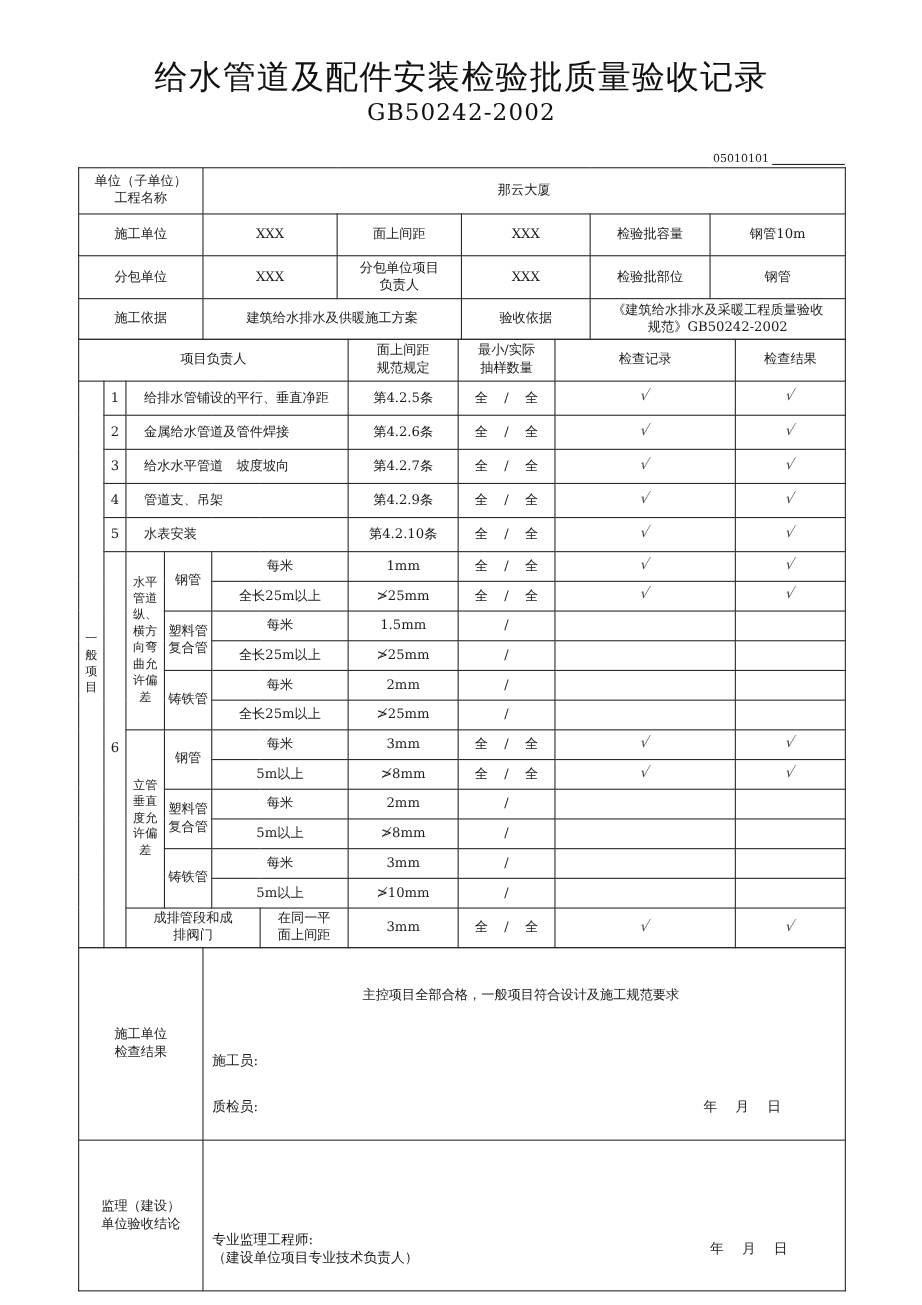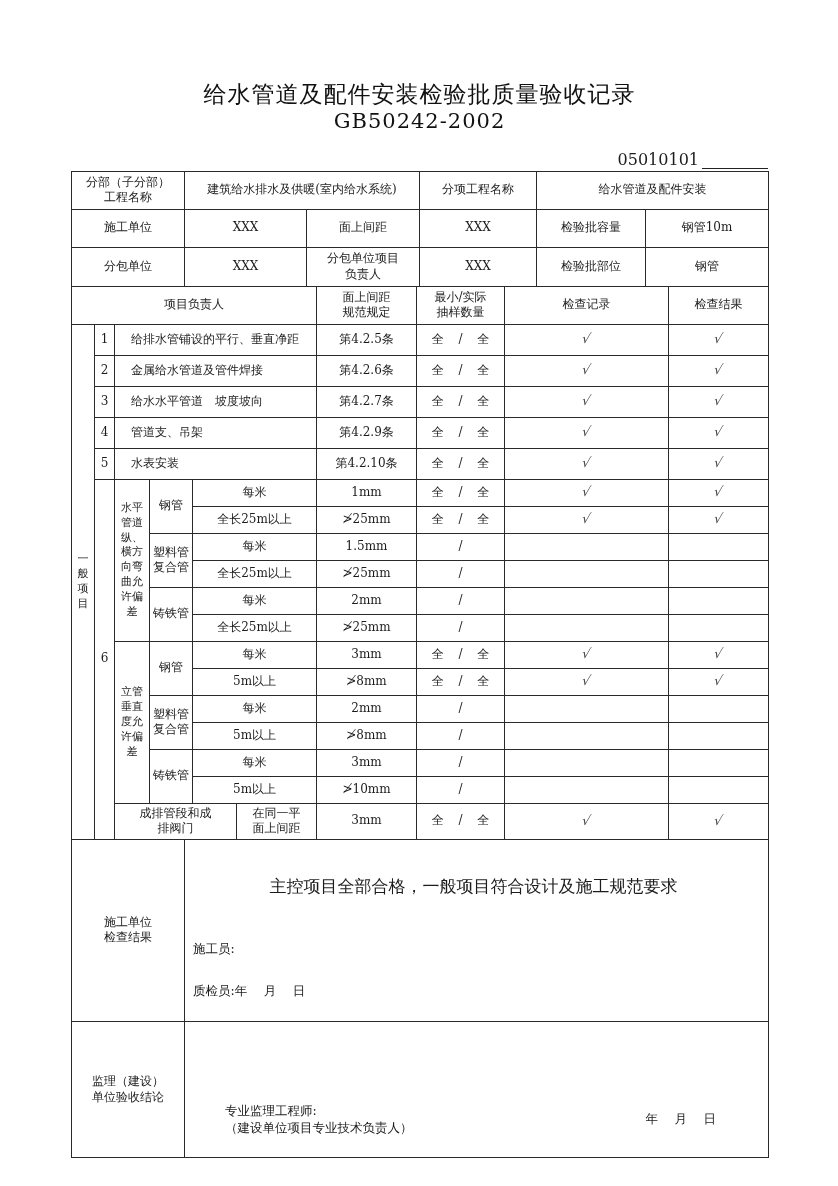--- a/index.html
+++ b/index.html
@@ -3,50 +3,50 @@
 <meta charset="utf-8">
 <style>
   html,body{margin:0;padding:0;}
   body{
     width:838px;height:1186px;background:#ffffff;
     font-family:"DejaVu Serif","Liberation Serif",serif;
     color:#1c1c1c;position:relative;
   }
   .sheet{width:697px;margin-left:71px;}
   .title{
-    text-align:center;font-size:23px;letter-spacing:1px;
-    padding-top:80px;line-height:1.25;color:#111;
+    text-align:center;font-size:30px;letter-spacing:1px;
+    padding-top:52px;line-height:1.25;color:#111;
   }
   .subtitle{text-align:center;font-size:21px;letter-spacing:1px;color:#111;}
   .code-row{
     display:flex;justify-content:flex-end;align-items:flex-end;
-    height:36px;margin-bottom:3px;font-size:16px;
+    height:36px;margin-bottom:3px;font-size:10px;
   }
   .code-blank{width:66px;border-bottom:1px solid #222;height:15px;margin-left:3px;}
   table{border-collapse:collapse;table-layout:fixed;width:697px;margin-top:-1px;}
   td{
     border:1px solid #2a2a2a;text-align:center;vertical-align:middle;
     font-size:12px;line-height:1.3;white-space:pre-line;padding:1px 2px;
     overflow:hidden;
   }
   td.left{text-align:left;padding-left:16px;}
   td.vcol{font-size:11px;padding:2px 5px;line-height:1.35;}
   td.num{font-size:12px;}
   .samp{word-spacing:11px;}
   .check{
     display:inline-block;font-style:italic;color:#4a4a4a;
     transform:skewX(-12deg);font-size:13px;
   }
   td.ftd{text-align:left;vertical-align:top;padding:8px 14px 6px 8px;}
-  .concl{text-align:center;margin-top:12px;font-size:17px;}
+  .concl{text-align:center;margin-top:12px;font-size:12px;}
   .srow1{margin-top:28px;font-size:12.5px;}
-  .srow2{margin-top:10px;display:flex;
+  .srow2{margin-top:10px;display:flex;justify-content:space-between;
          padding-right:42px;font-size:12.5px;}
   .eng{display:flex;justify-content:space-between;align-items:center;
-       margin-top:58px;padding-right:36px;font-size:12.5px;margin-left:32px;}
+       margin-top:58px;padding-right:36px;font-size:12.5px;}
   .date{font-size:12.5px;letter-spacing:2px;}
 </style>
 </head>
 <body>
 
 <div class="sheet">
 
   <div class="title">给水管道及配件安装检验批质量验收记录</div>
   <div class="subtitle">GB50242-2002</div>
 
@@ -58,43 +58,48 @@
   <table>
     <colgroup>
       <col style="width:113px">
         <col style="width:122px">
         <col style="width:113px">
       <col style="width:117px">
         <col style="width:109px">
         <col style="width:123px">
     </colgroup>
     <tbody>
-    <tr style="height:38px">
-      <td>分部（子分部）
+        <tr style="height:42px">
+      <td>单位（子单位）
 工程名称</td>
-      <td colspan="2">建筑给水排水及供暖(室内给水系统)</td>
-      <td>分项工程名称</td>
-      <td colspan="2">给水管道及配件安装</td>
+      <td colspan="5">那云大厦</td>
     </tr>
     <tr style="height:38px">
       <td>施工单位</td>
       <td>XXX</td>
       <td>面上间距</td>
       <td>XXX</td>
       <td>检验批容量</td>
       <td>钢管10m</td>
     </tr>
     <tr style="height:39px">
       <td>分包单位</td>
       <td>XXX</td>
       <td>分包单位项目
 负责人</td>
       <td>XXX</td>
       <td>检验批部位</td>
       <td>钢管</td>
+    </tr>
+    <tr style="height:37px">
+      <td>施工依据</td>
+      <td colspan="2">建筑给水排水及供暖施工方案</td>
+      <td>验收依据</td>
+      <td colspan="2">《建筑给水排水及采暖工程质量验收
+规范》GB50242-2002</td>
     </tr>
   </tbody>
     </table>
 
   <table>
     <colgroup>
       <col style="width:23px">
         <col style="width:20px">
         <col style="width:35px">
       <col style="width:43px">

